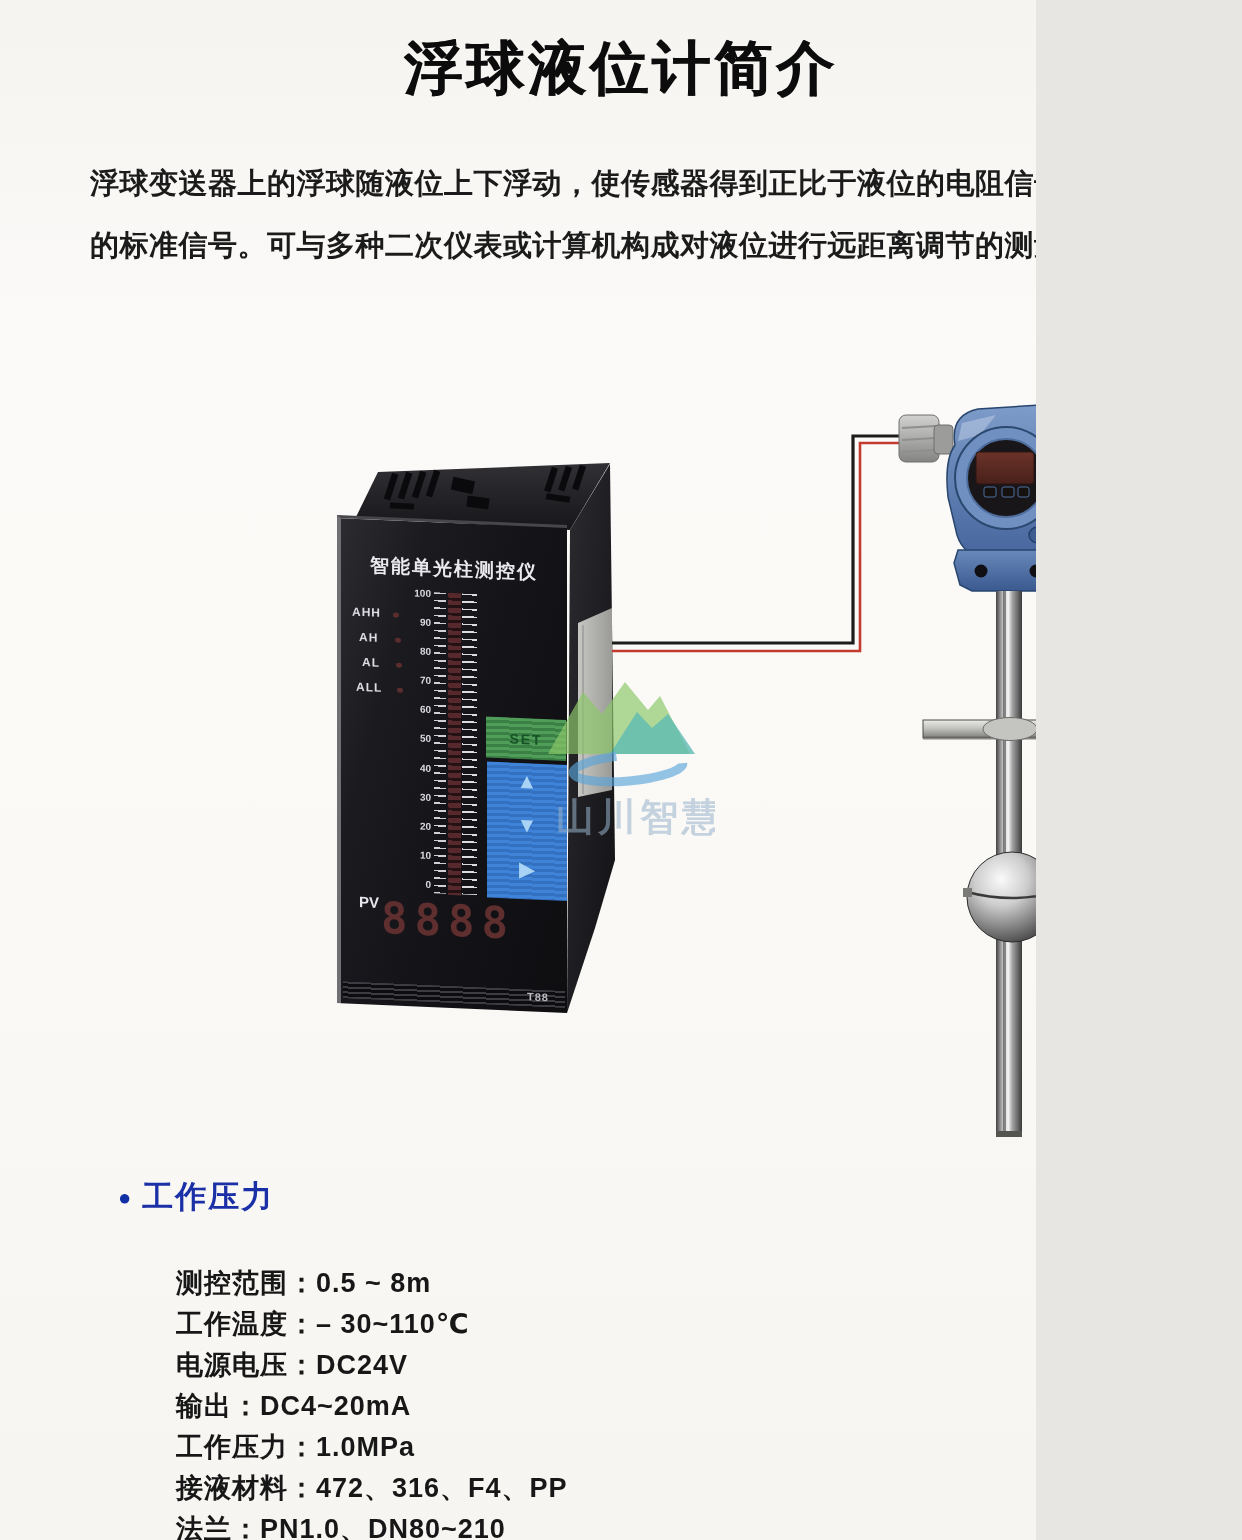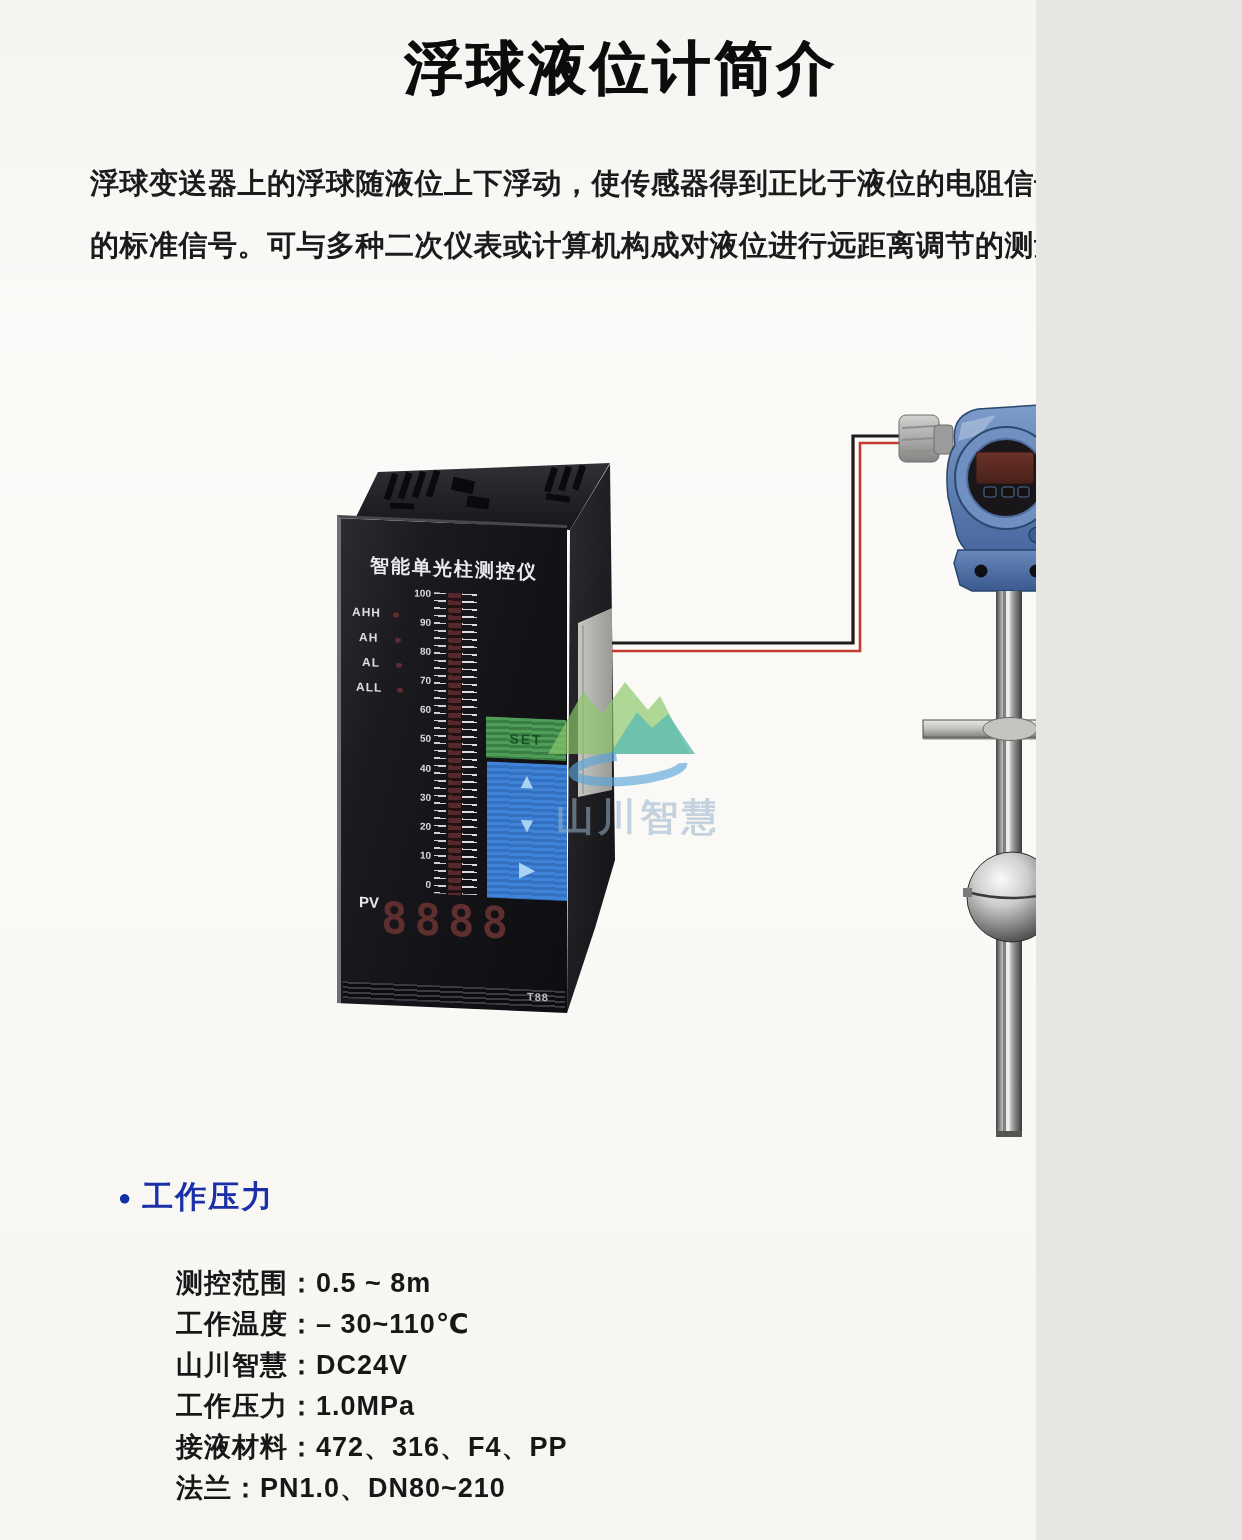--- a/index.html
+++ b/index.html
@@ -245,19 +245,20 @@
     </svg>
   </div>
 
   <div class="params-heading">
     <span class="bullet">●</span>
     <span>工作压力</span>
   </div>
   <div class="params-list">
     <div class="param-item">测控范围：0.5 ~ 8m</div>
     <div class="param-item">工作温度：– 30~110℃</div>
-    <div class="param-item">山川智慧：DC24V</div>
+    <div class="param-item">电源电压：DC24V</div>
+    <div class="param-item">输出：DC4~20mA</div>
     <div class="param-item">工作压力：1.0MPa</div>
     <div class="param-item">接液材料：472、316、F4、PP</div>
     <div class="param-item">法兰：PN1.0、DN80~210</div>
   </div>
 
 </div>
 
 </body></html>

